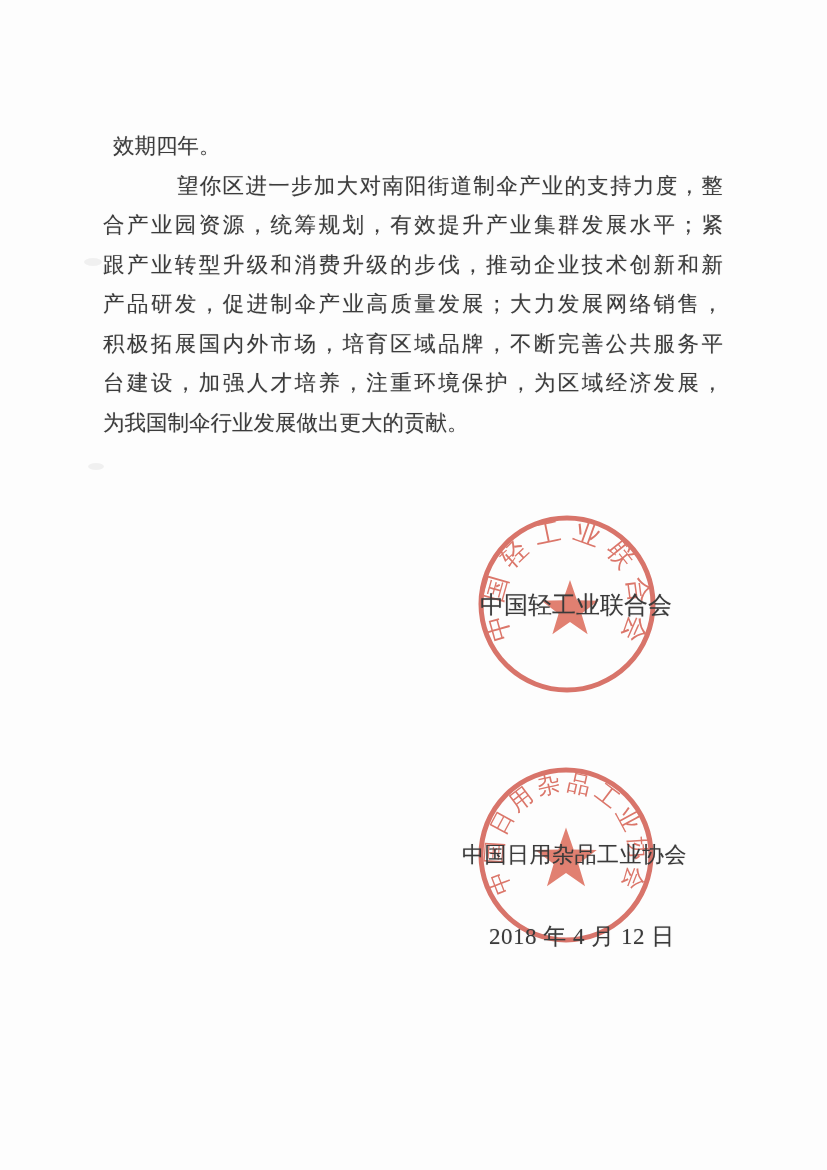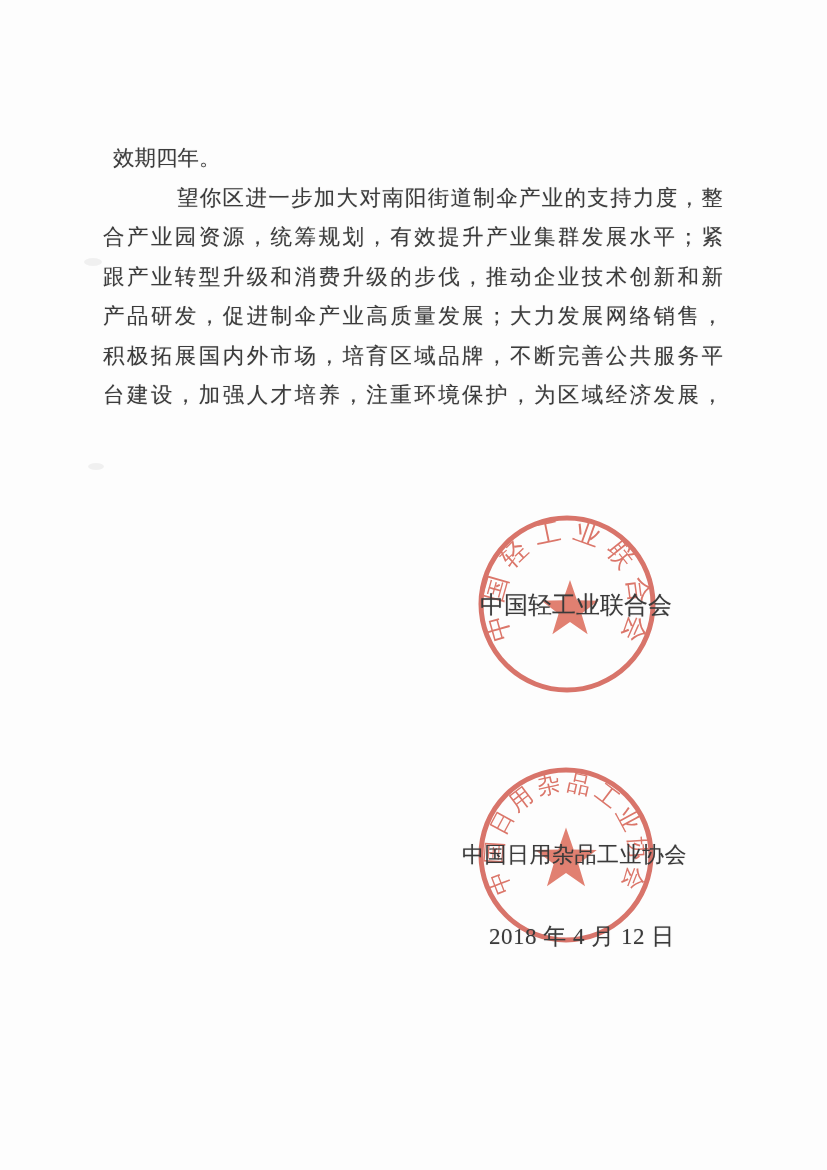--- a/index.html
+++ b/index.html
@@ -8,21 +8,21 @@
     font-family:"Liberation Serif","DejaVu Serif",serif;color:#3c3c3c;
   }
   
   .body-text{
     position:absolute;left:103px;top:127px;width:620px;
     font-size:21.5px;line-height:39.5px;
     text-shadow:0 0 1px rgba(70,70,70,.38);
   }
   .line{height:39.5px;white-space:nowrap;}
   .jline{display:flex;justify-content:space-between;align-items:center;}
-  .l1{padding-left:10px;margin-top:12px;}
+  .l1{padding-left:10px;}
   .l2{padding-left:74px;}
   
   .sig{position:absolute;white-space:nowrap;z-index:3;color:#3a3a3a;
        text-shadow:0 0 1px rgba(70,70,70,.38);}
   .org1{left:480px;top:589px;font-size:24px;}
   .org2{left:462px;top:840px;font-size:22px;letter-spacing:.5px;}
   .date{left:489px;top:921px;font-size:23px;letter-spacing:.5px;}
   
   .seal{position:absolute;z-index:2;opacity:.82;}
   .seal1{left:467px;top:504px;}
@@ -202,20 +202,21 @@
         <span class="ch">，</span>
         <span class="ch">为</span>
         <span class="ch">区</span>
         <span class="ch">域</span>
         <span class="ch">经</span>
         <span class="ch">济</span>
         <span class="ch">发</span>
         <span class="ch">展</span>
         <span class="ch">，</span>
       </div>
+    <div class="line">为我国制伞行业发展做出更大的贡献。</div>
   </main>
 
   <svg class="seal seal1" width="200" height="200" viewBox="0 0 200 200">
     <circle cx="100" cy="100" r="86" fill="none" stroke="#d0564a" stroke-width="5"></circle>
     <polygon fill="#db6553" transform="translate(103,106)" points="0,-30 7.05,-9.71 28.53,-9.27 11.41,3.71 17.63,24.27 0,12 -17.63,24.27 -11.41,3.71 -28.53,-9.27 -7.05,-9.71"></polygon>
     <defs>
       <path id="arc1" d="M 47.6 136.7 A 64 64 0 1 1 152.4 136.7" fill="none"></path>
     </defs>
     <text font-size="26" fill="#d4594a" letter-spacing="9">
       <textPath href="#arc1" startOffset="4">中国轻工业联合会</textPath>

